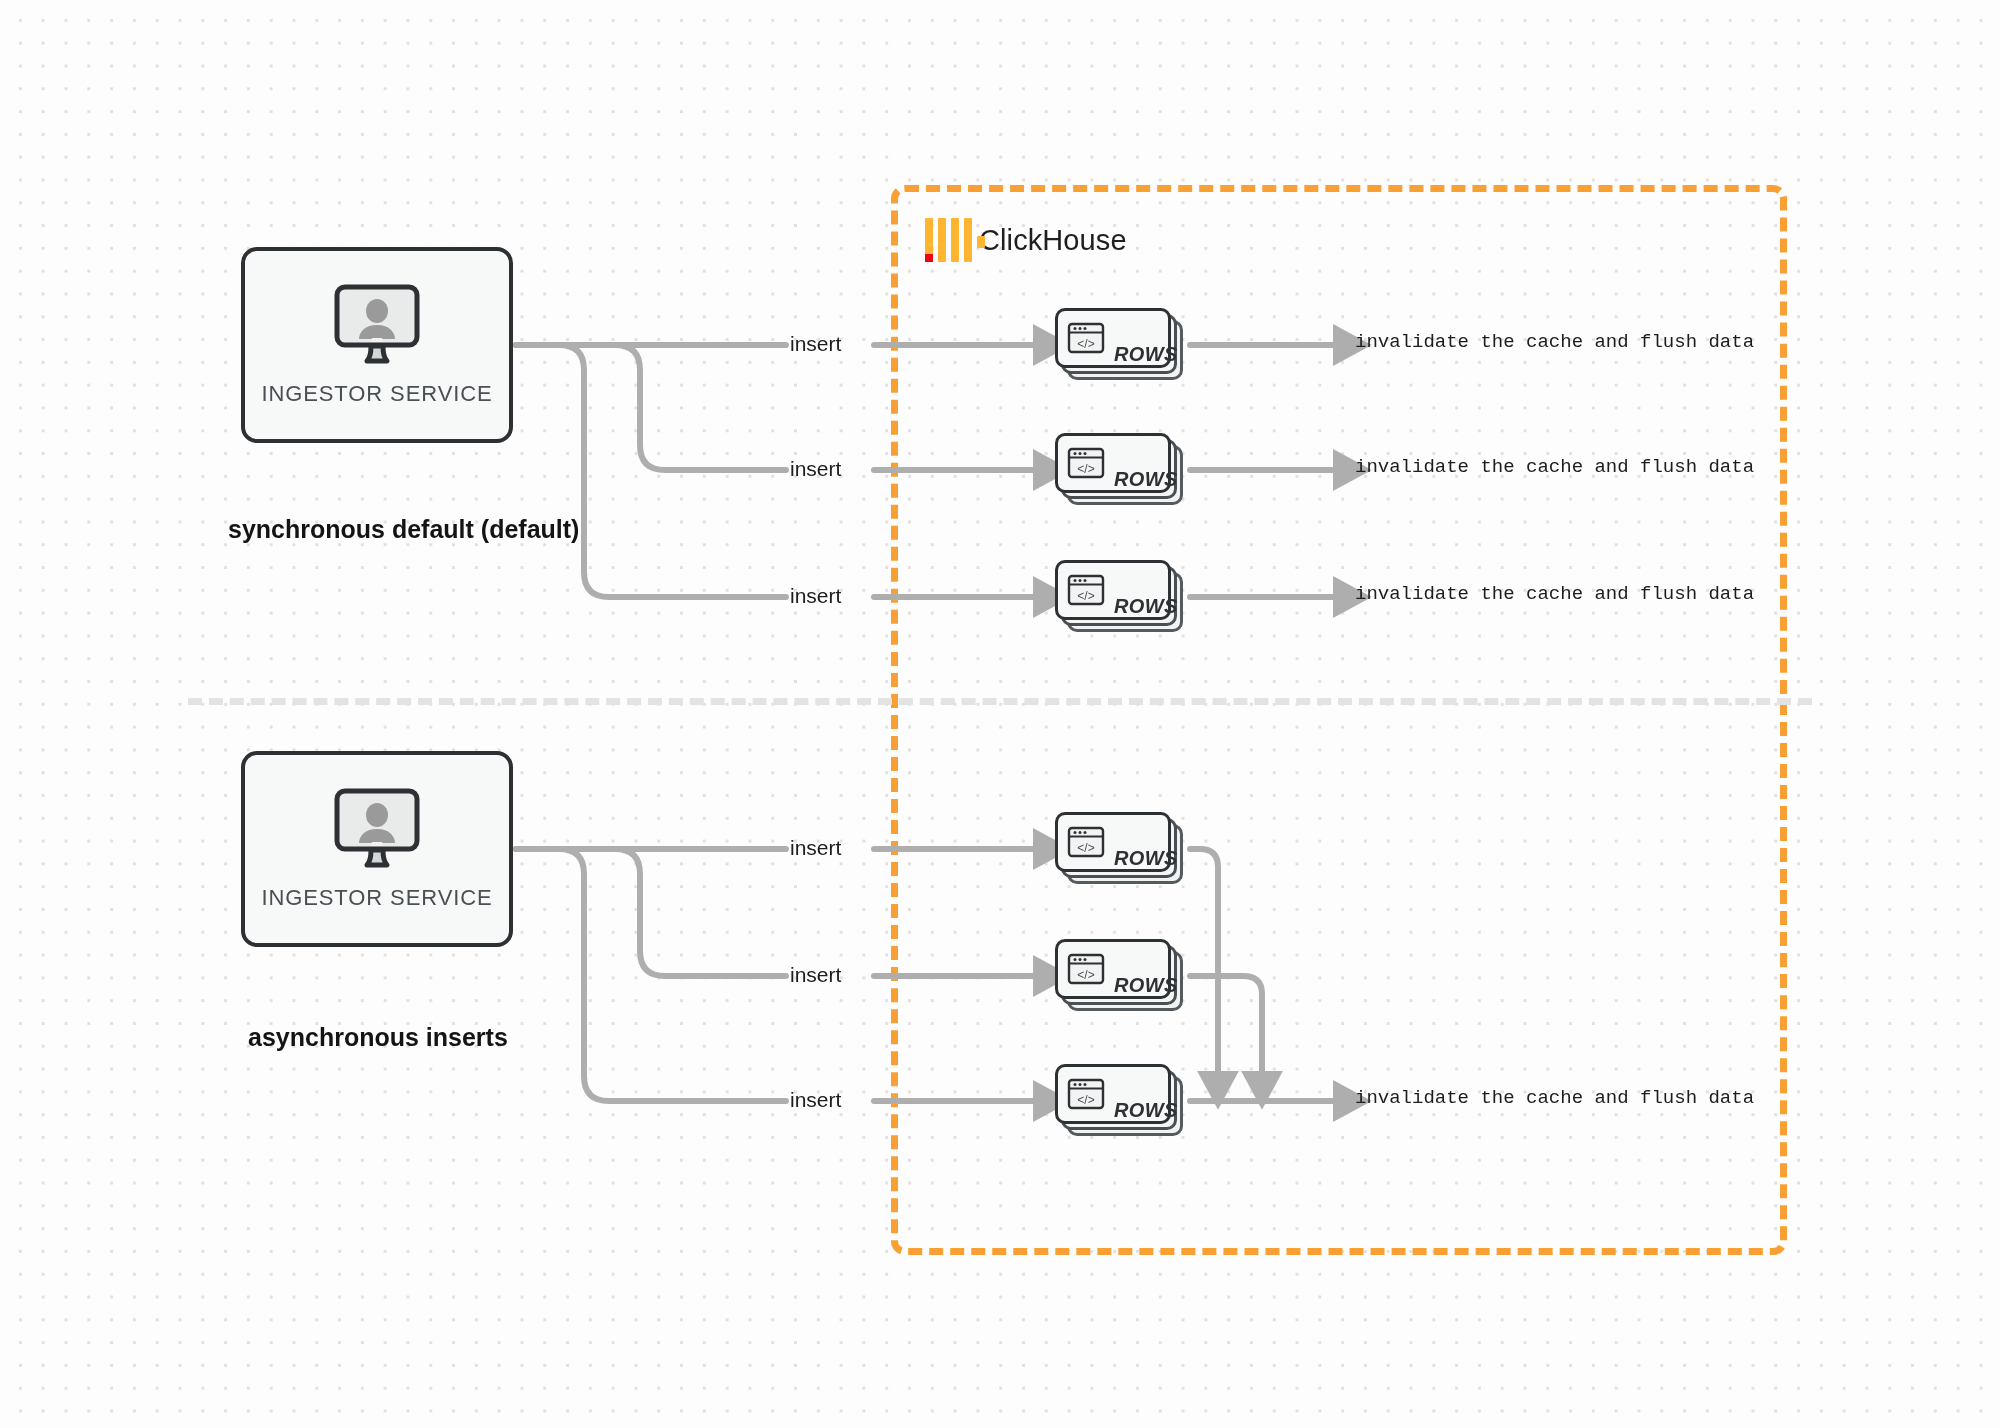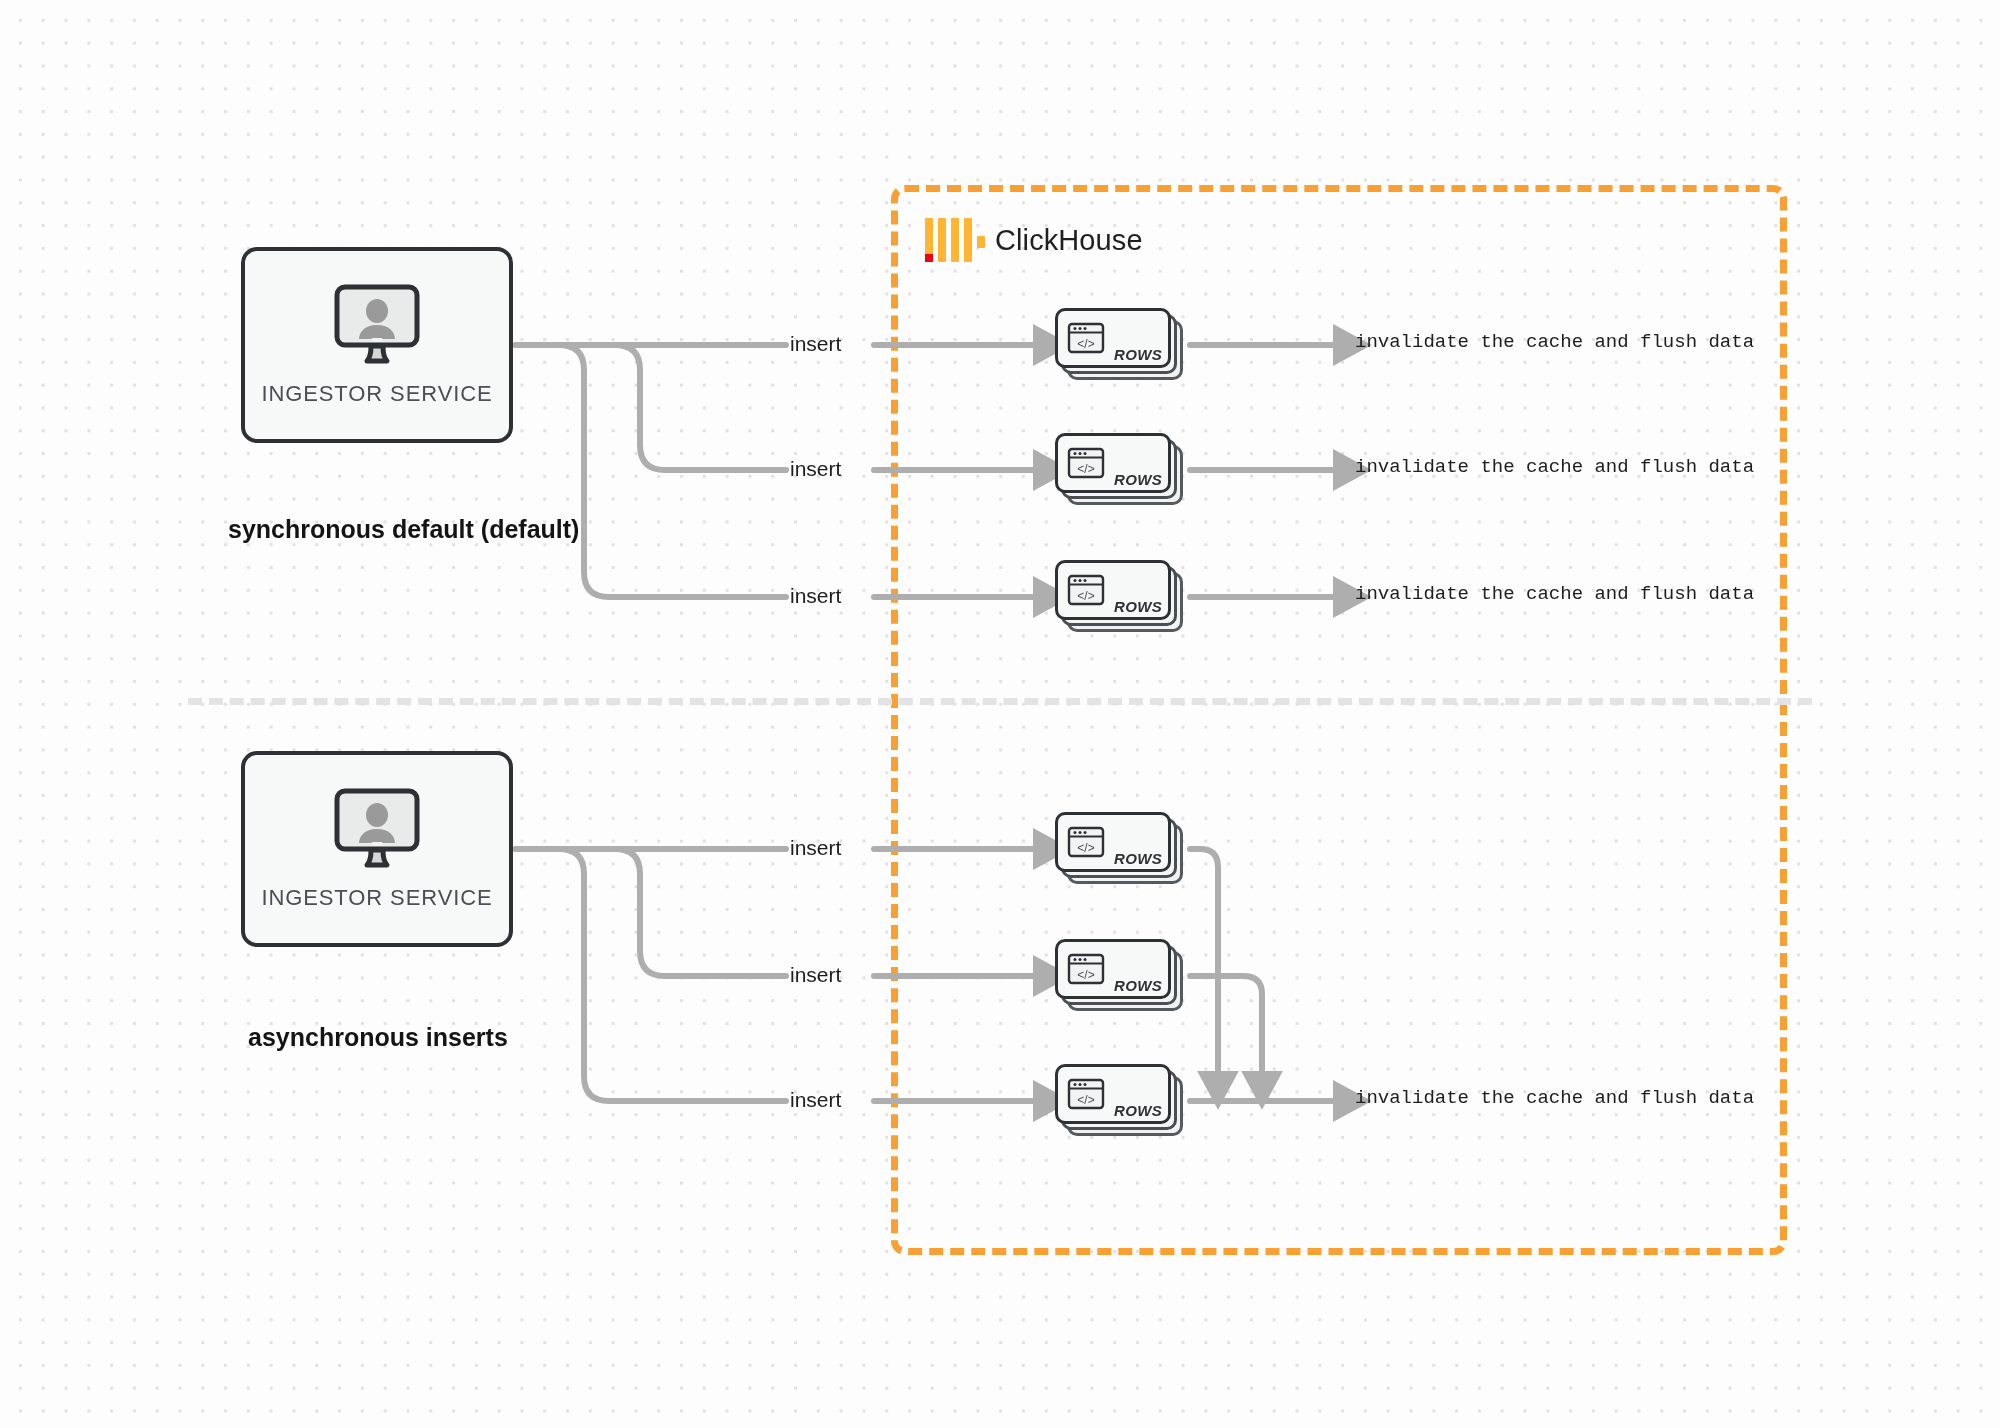--- a/index.html
+++ b/index.html
@@ -43,21 +43,21 @@
     box-sizing: border-box;
   }
 
   
   .ch-brand {
     position: absolute;
     left: 925px;
     top: 218px;
     display: flex;
     align-items: center;
-    gap: 20px;
+    gap: 4px;
   }
   .ch-logo {
     position: relative;
     width: 50px;
     height: 44px;
   }
   .ch-logo .bar {
     position: absolute;
     top: 0;
     width: 8px;
@@ -157,21 +157,21 @@
     border: 3px solid #2d3134;
     border-radius: 10px;
     box-sizing: border-box;
     display: flex;
     align-items: center;
     gap: 9px;
     padding-left: 9px;
   }
   .code-win { width: 38px; height: 32px; display:block; flex: 0 0 auto;}
   .rows-text {
-    font-size: 15px;
+    font-size: 20px;
     font-style: italic;
     font-weight: 600;
     color: #2d3134;
     letter-spacing: 0.4px;
     margin-top: 33px;
   }
 
   
   .edge-label {
     position: absolute;

